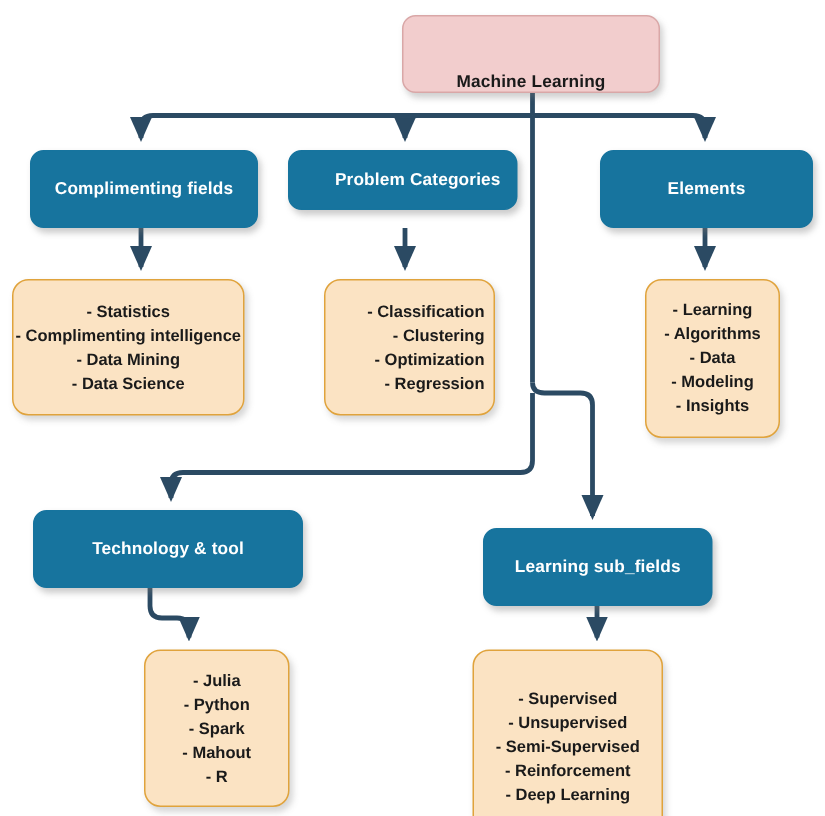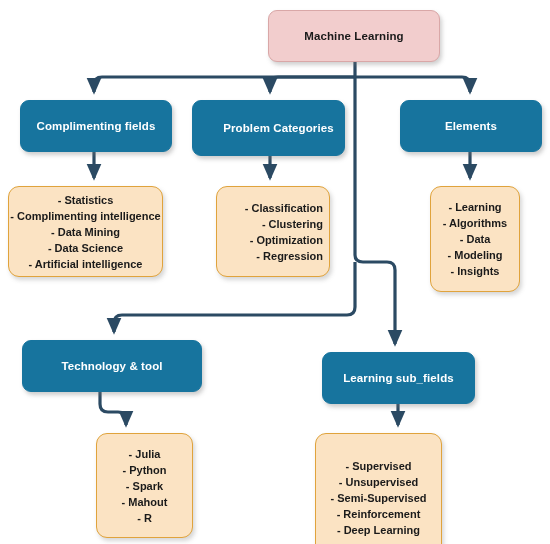--- a/index.html
+++ b/index.html
@@ -101,37 +101,36 @@
       <path d="M 355,255 Q 355,262 363,262 L 387,262 Q 395,262 395,270 L 395,344" marker-end="url(#arrow)"></path>
 
       <path d="M 355,262 L 355,307 Q 355,315 347,315 L 122,315 Q 114,315 114,323 L 114,332" marker-end="url(#arrow)"></path>
 
       <path d="M 100,392 L 100,404 Q 100,412 108,412 L 118,412 Q 126,412 126,420 L 126,425" marker-end="url(#arrow)"></path>
 
       <path d="M 398,404 L 398,425" marker-end="url(#arrow)"></path>
     </g>
   </svg>
 
-  <div class="node node-root" style="left:268px; top:10px; width:172px; height:52px;">
+  <div class="node node-root" style="left:268px; top:10px; width:172px; height:52px;align-items:flex-end;">
     <span>Machine Learning</span>
   </div>
 
   <div class="node node-head" style="left:20px; top:100px; width:152px; height:52px;">
     <span>Complimenting fields</span>
   </div>
 
   <div class="node node-list" style="left:8px; top:186px; width:155px; height:91px;">
     <span class="li">- Statistics</span>
     <span class="li">- Complimenting intelligence</span>
     <span class="li">- Data Mining</span>
     <span class="li">- Data Science</span>
-    <span class="li">- Artificial intelligence</span>
   </div>
 
-  <div class="node node-head" style="left:192px; top:100px; width:153px; height:56px;padding-left:20px;">
+  <div class="node node-head" style="left:192px; top:100px; width:153px; height:40px;padding-left:20px;">
     <span>Problem Categories</span>
   </div>
 
   <div class="node node-list" style="left:216px; top:186px; width:114px; height:91px;align-items:flex-end;">
     <span class="li">- Classification</span>
     <span class="li">- Clustering</span>
     <span class="li">- Optimization</span>
     <span class="li">- Regression</span>
   </div>
 

